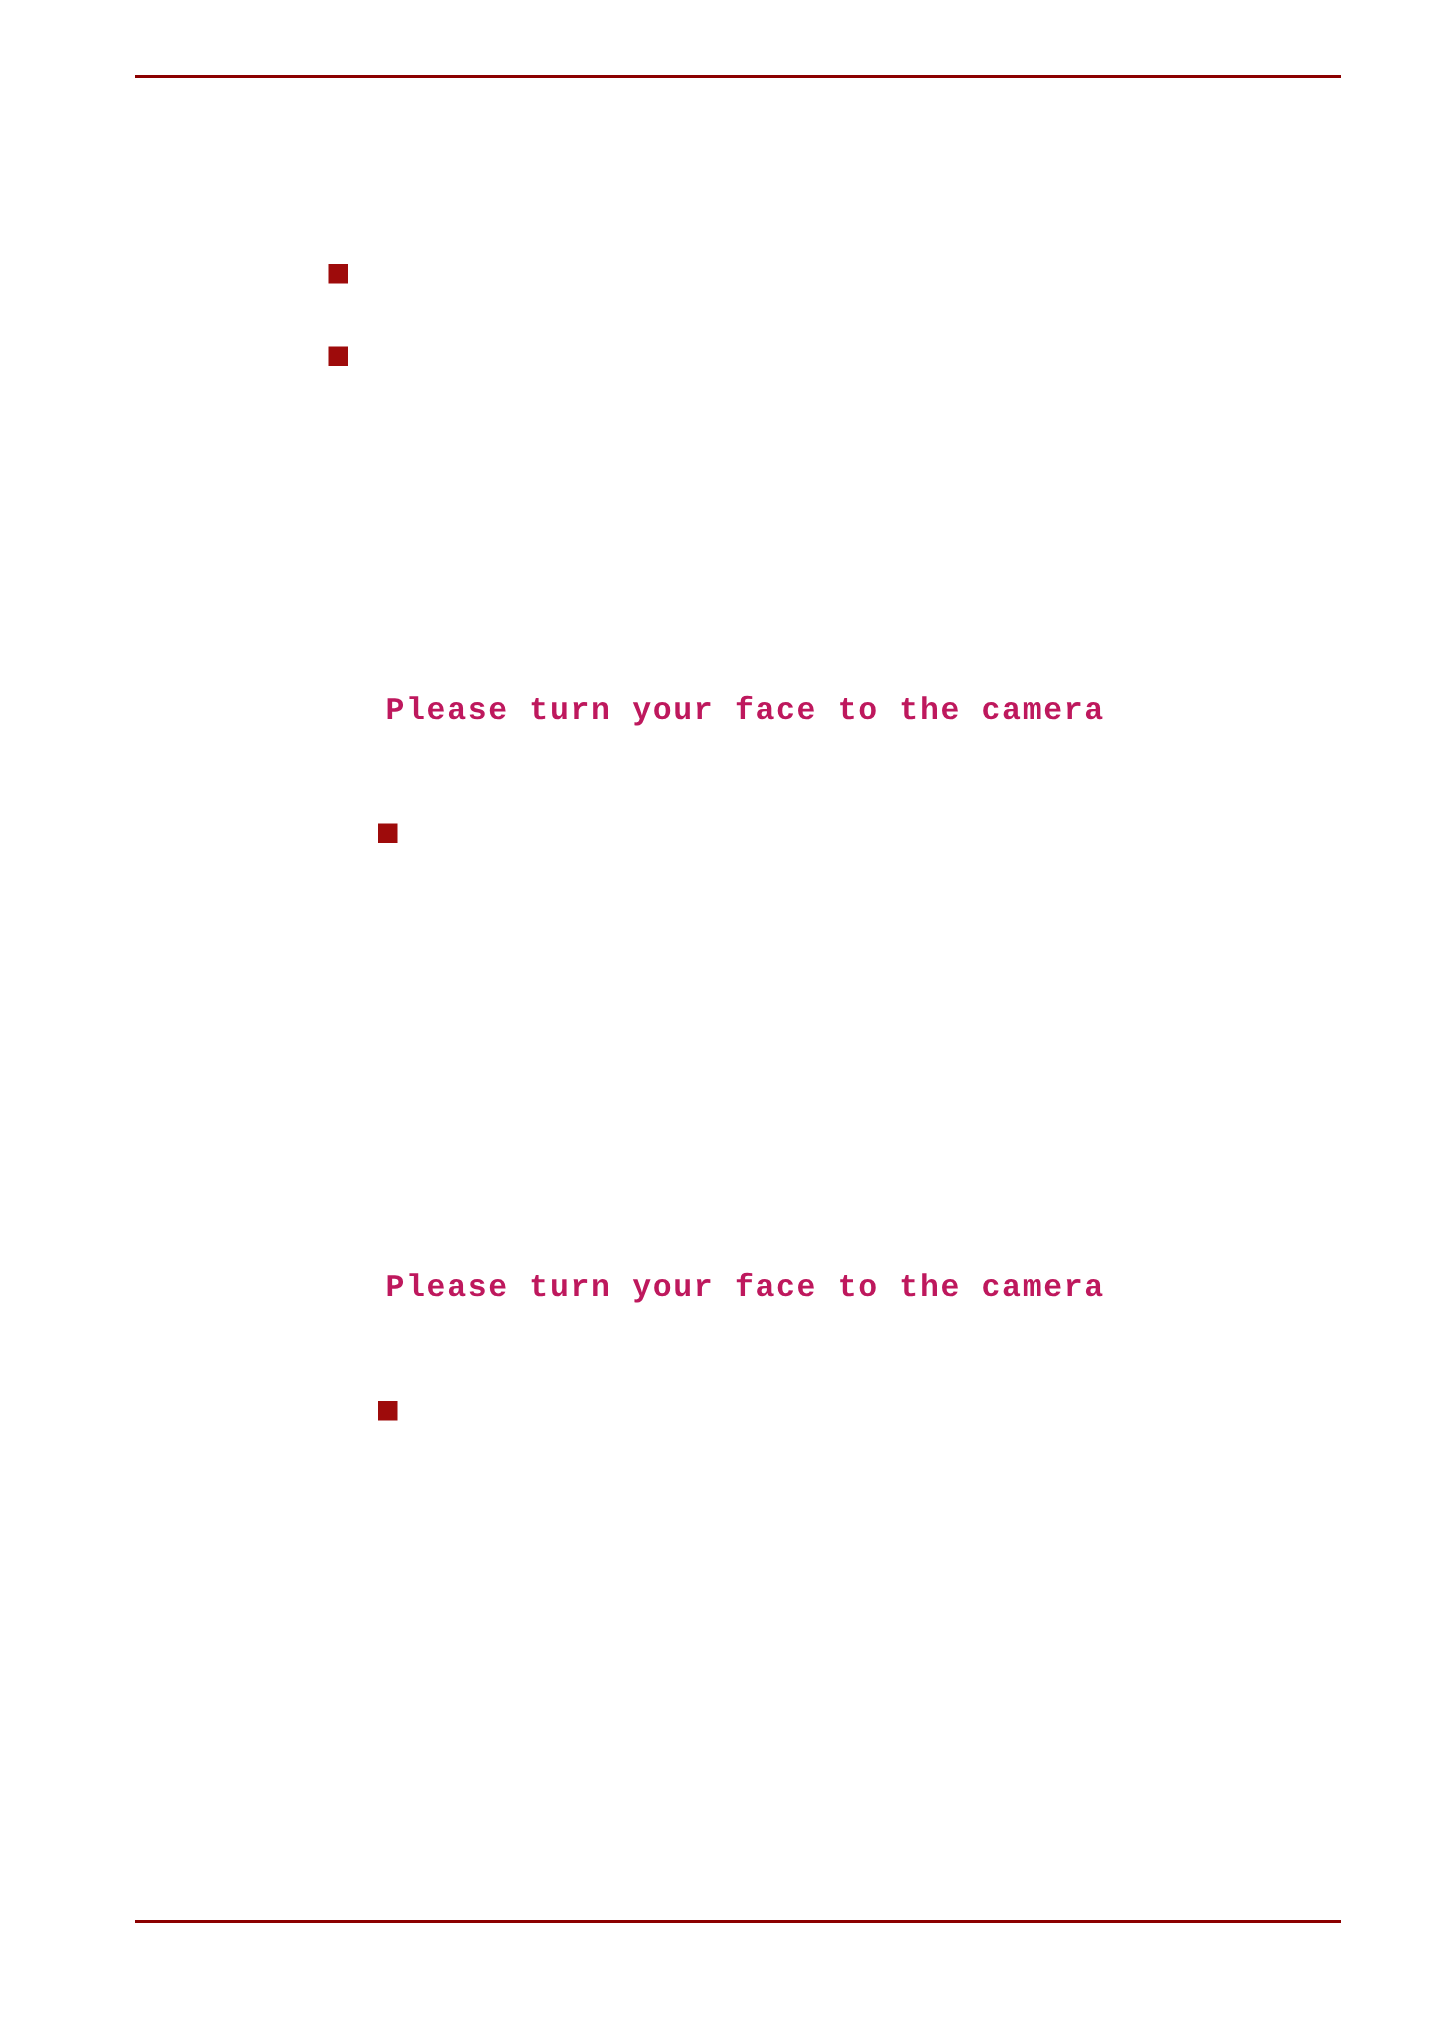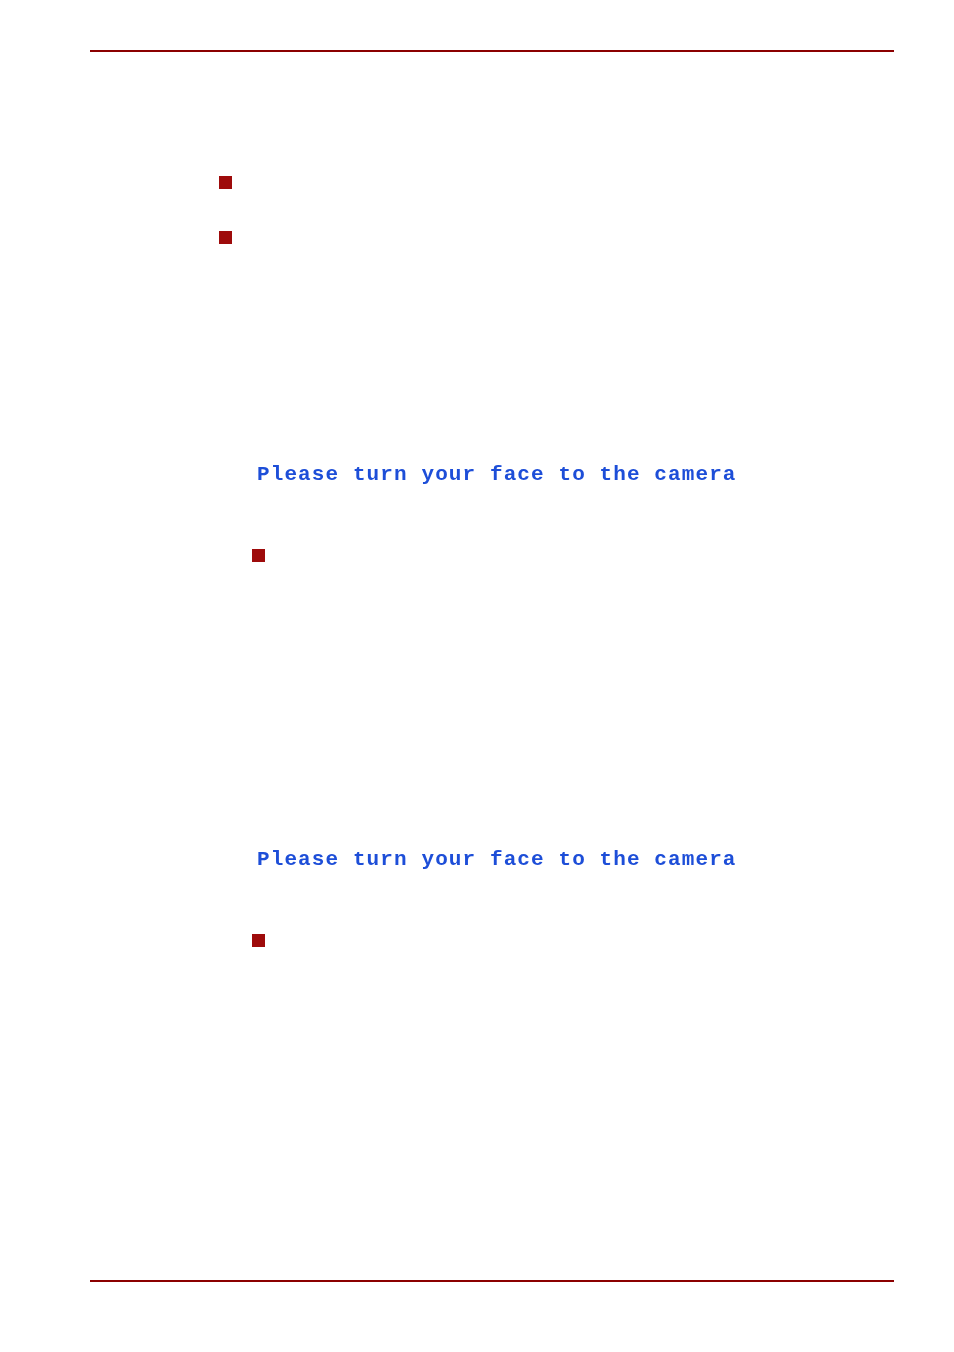--- a/index.html
+++ b/index.html
@@ -31,21 +31,21 @@
     height: 13px;
     background: #9e0b0b;
   }
 
   .mono-line {
     position: absolute;
     font-family: "Liberation Mono", monospace;
     font-weight: bold;
     font-size: 21px;
     letter-spacing: 1.1px;
-    color: #1d4ed8;
+    color: #be185d;
     white-space: pre;
   }
 </style>
 </head>
 <body>
 
 <div class="page">
 
   <div class="rule rule-top"></div>
   <div class="rule rule-bottom"></div>

